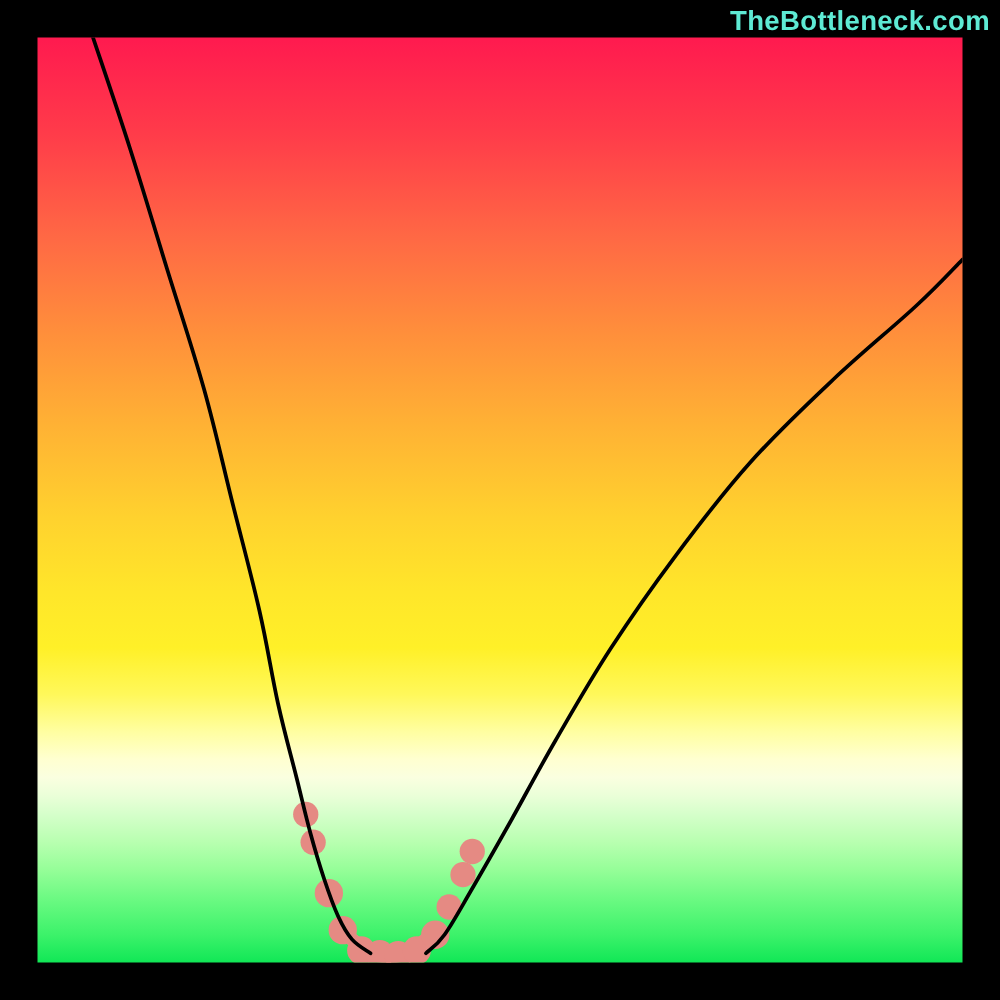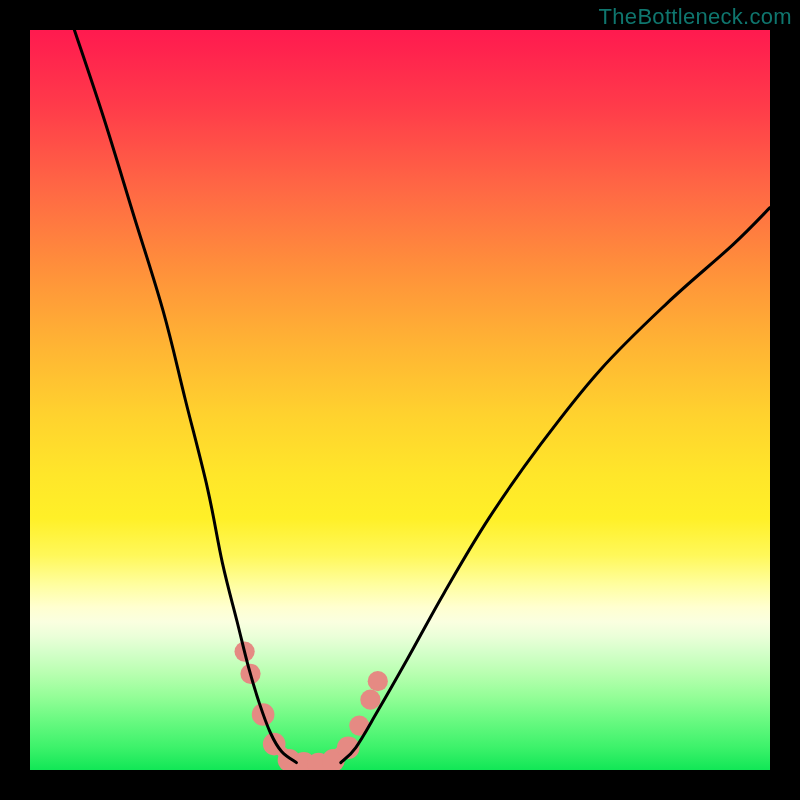--- a/index.html
+++ b/index.html
@@ -45,23 +45,23 @@
       #95fe98 90%,
       #6dfa83 93%,
       #3cf26a 97%,
       #11e756 100%
     );
   }
   .watermark {
     position: absolute;
     top: 4px;
     right: 8px;
-    color: #0f766e;
+    color: #5eead4;
     font-size: 22px;
-    font-weight: 400;
+    font-weight: 700;
     letter-spacing: 0.3px;
     user-select: none;
   }
   svg.curves {
     position: absolute;
     top: 0;
     left: 0;
   }
 </style>
 </head>

